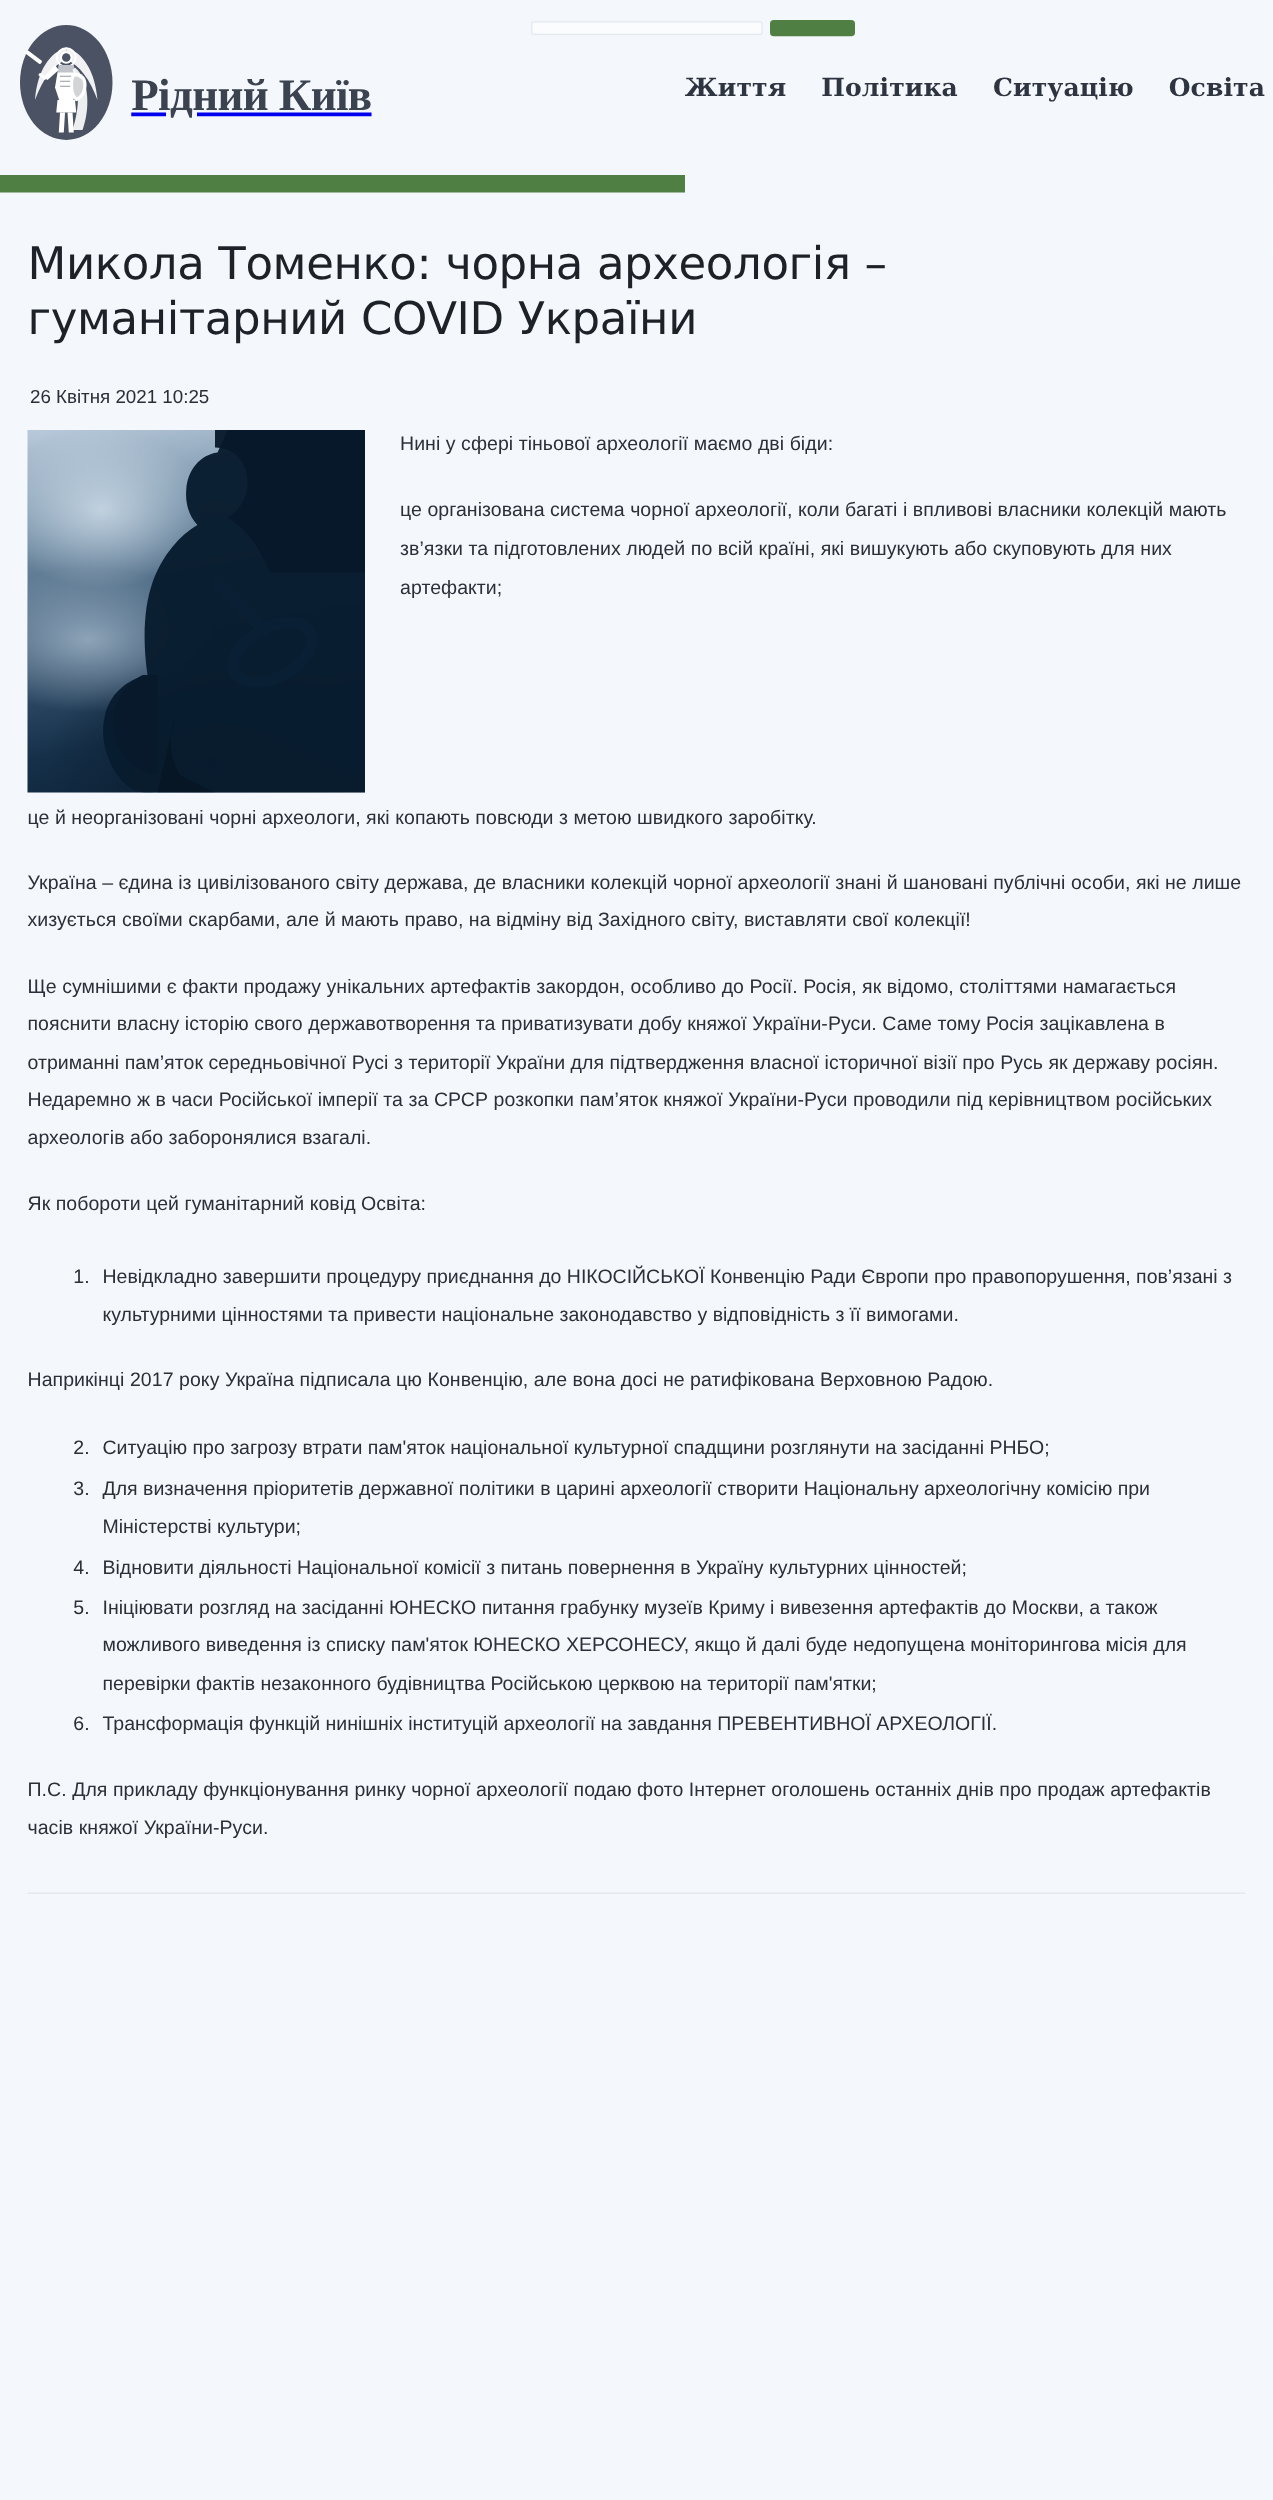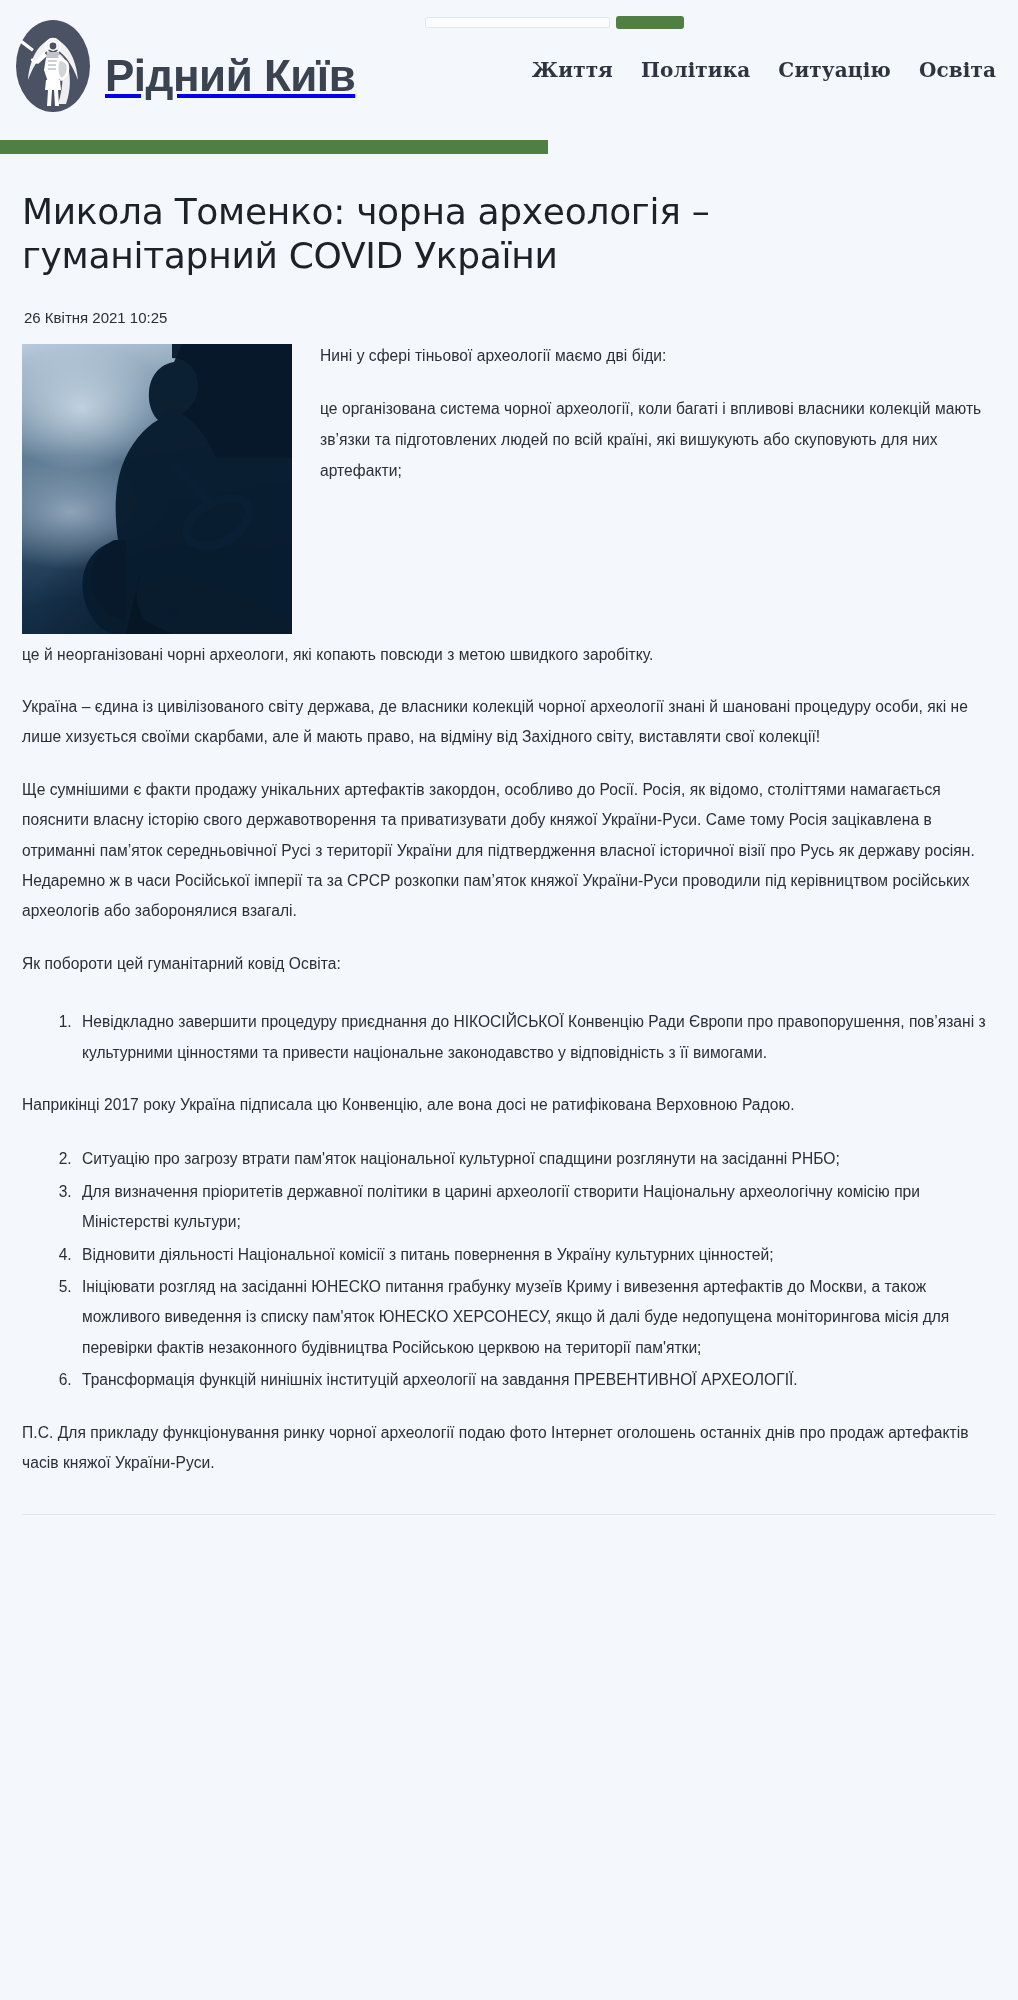--- a/index.html
+++ b/index.html
@@ -72,32 +72,32 @@
     display: flex;
     align-items: center;
     gap: 13px;
   }
   .crest {
     width: 78px;
     height: 96px;
     flex: 0 0 auto;
   }
   .brand-name {
-    font-family: Liberation Sans, sans-serif;
+    font-family: Liberation Serif, serif;
     font-weight: bold;
-    font-size: 44px;
+    font-size: 36px;
     letter-spacing: -0.5px;
     color: #3b4250;
     line-height: 1;
     margin-top: 20px;
   }
 
   .main-nav {
     position: absolute;
-    right: 22px;
+    right: 6px;
     top: 58px;
     width: 580px;
     text-align: center;
   }
   .nav-row {
     display: flex;
     justify-content: flex-end;
     align-items: baseline;
     gap: 28px;
     margin-bottom: 6px;
@@ -316,21 +316,21 @@
       </figure>
 
 
       <p class="body-text">Нині у сфері тіньової археології маємо дві біди:</p>
 
       <p class="body-text">це організована система чорної археології, коли багаті і впливові власники колекцій мають зв’язки та підготовлених людей по всій країні, які вишукують або скуповують для них артефакти;</p>
     </div>
 
     <p class="body-text block">це й неорганізовані чорні археологи, які копають повсюди з метою швидкого заробітку.</p>
 
-    <p class="body-text block">Україна – єдина із цивілізованого світу держава, де власники колекцій чорної археології знані й шановані процедуру особи, які не лише хизується своїми скарбами, але й мають право, на відміну від Західного світу, виставляти свої колекції!</p>
+    <p class="body-text block">Україна – єдина із цивілізованого світу держава, де власники колекцій чорної археології знані й шановані публічні особи, які не лише хизується своїми скарбами, але й мають право, на відміну від Західного світу, виставляти свої колекції!</p>
 
     <p class="body-text block">Ще сумнішими є факти продажу унікальних артефактів закордон, особливо до Росії. Росія, як відомо, століттями намагається пояснити власну історію свого державотворення та приватизувати добу княжої України-Руси. Саме тому Росія зацікавлена в отриманні пам’яток середньовічної Русі з території України для підтвердження власної історичної візії про Русь як державу росіян. Недаремно ж в часи Російської імперії та за СРСР розкопки пам’яток княжої України-Руси проводили під керівництвом російських археологів або заборонялися взагалі.</p>
 
     <p class="body-text block">Як побороти цей гуманітарний ковід Освіта:</p>
 
     <ol class="measures">
       <li>Невідкладно завершити процедуру приєднання до НІКОСІЙСЬКОЇ Конвенцію Ради Європи про правопорушення, пов’язані з культурними цінностями та привести національне законодавство у відповідність з її вимогами.</li>
     </ol>
 
     <p class="body-text block">Наприкінці 2017 року Україна підписала цю Конвенцію, але вона досі не ратифікована Верховною Радою.</p>

